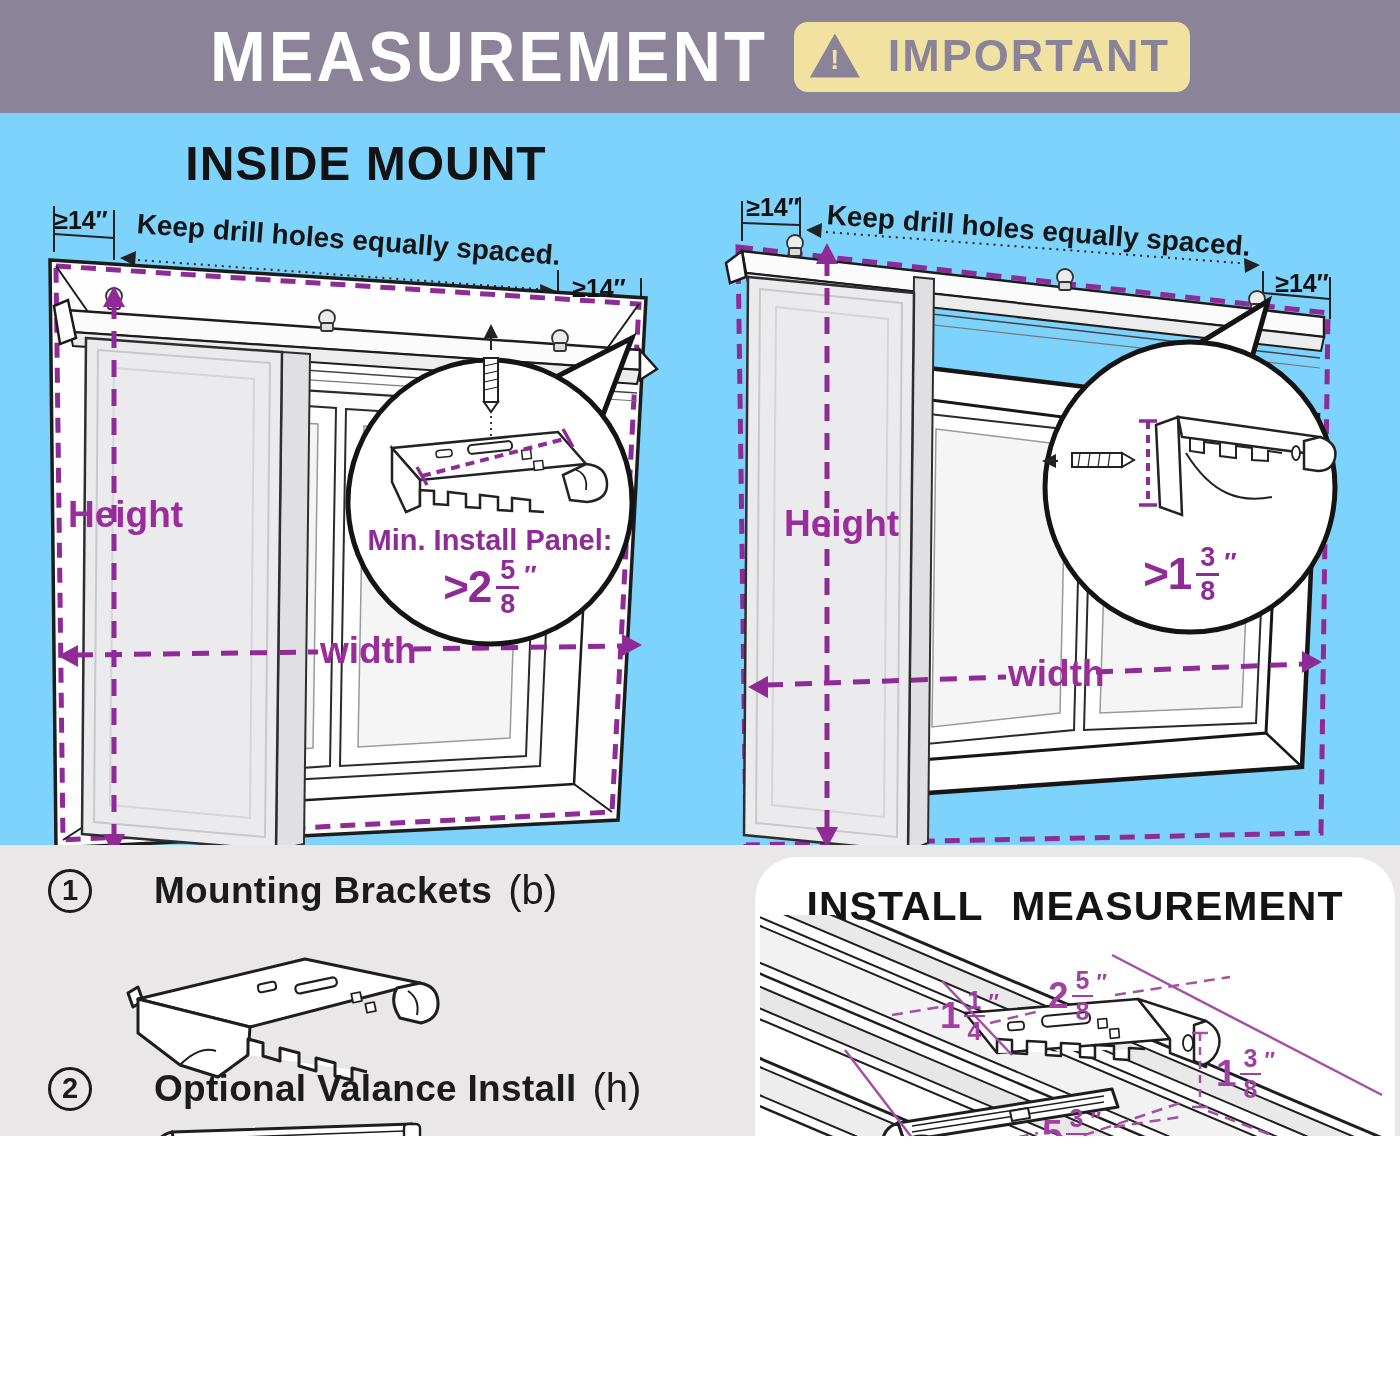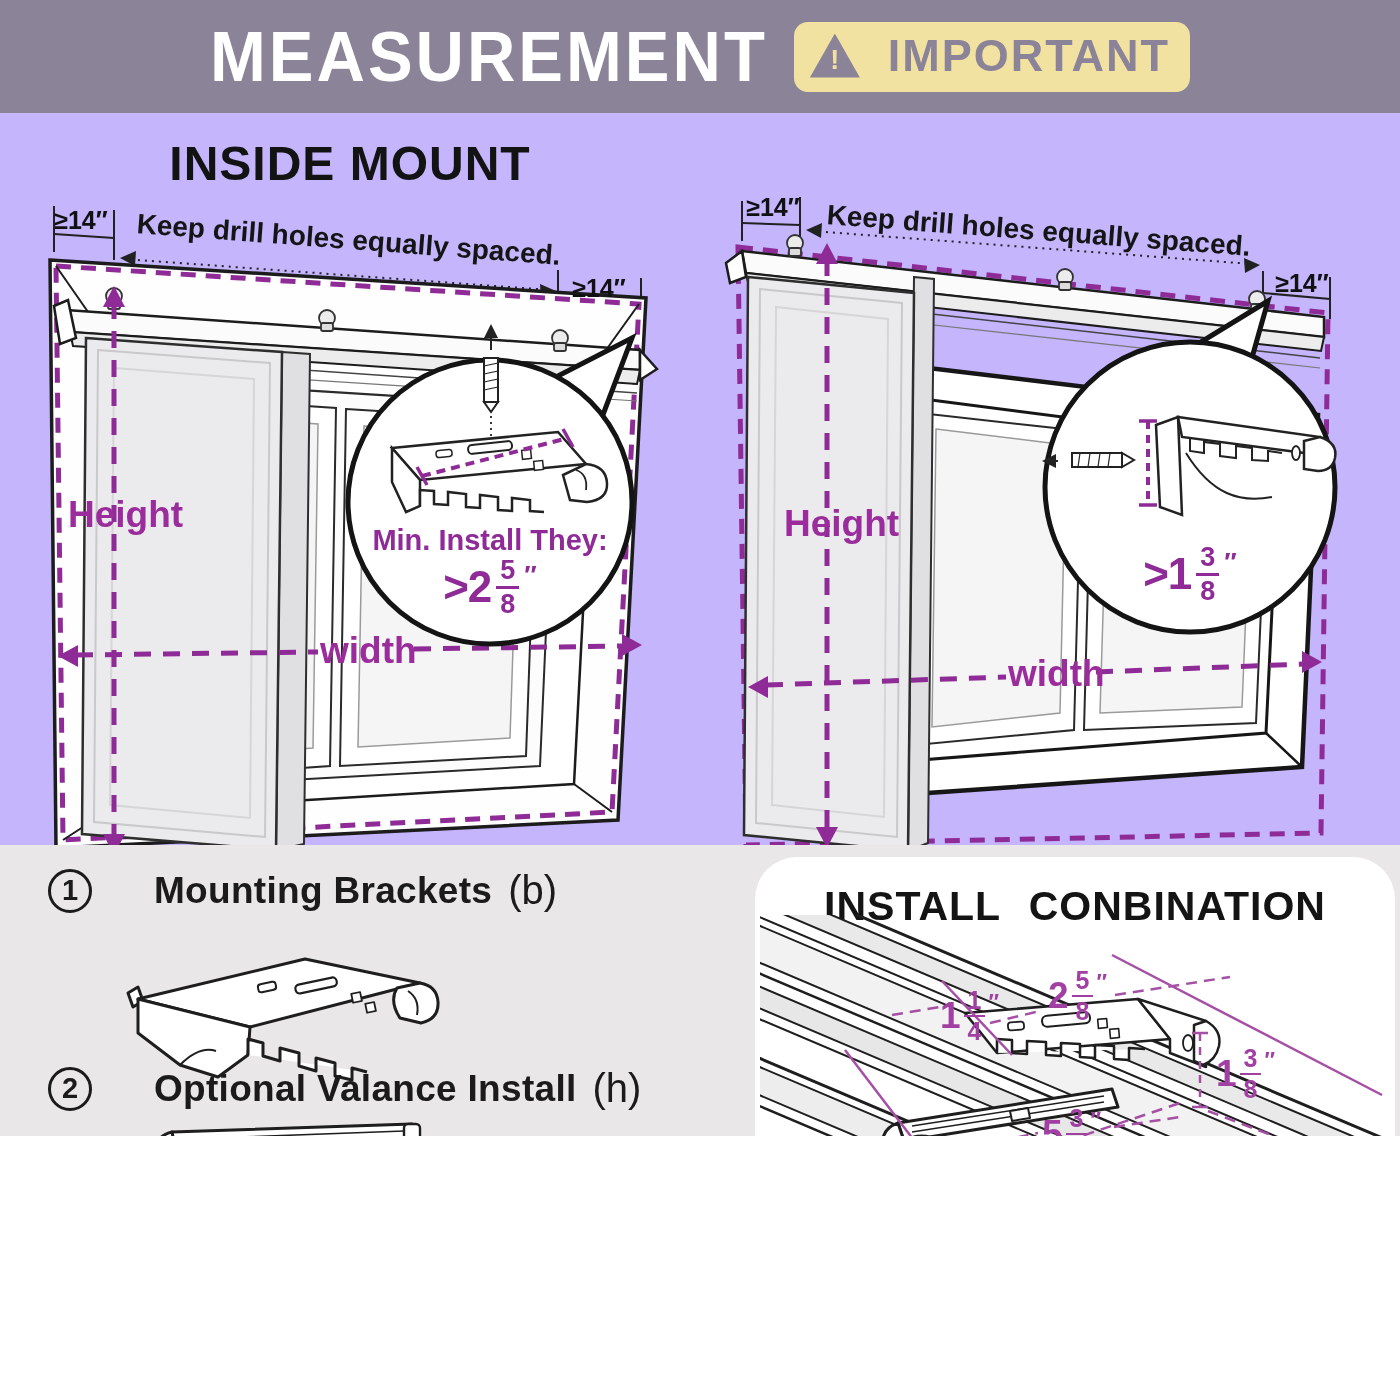--- a/index.html
+++ b/index.html
@@ -1,17 +1,17 @@
 <!DOCTYPE html>
 <html><head>
 <meta charset="utf-8">
 <style>
   * { margin:0; padding:0; box-sizing:border-box; }
   body { font-family:"Liberation Sans", sans-serif; background:#fff; }
-  .canvas { position:relative; width:1400px; height:1136px; background:#c4b5fd; overflow:hidden; }
+  .canvas { position:relative; width:1400px; height:1136px; background:#7dd3fc; overflow:hidden; }
 
   
   .header { position:absolute; left:0; top:0; width:1400px; height:113px;
             background:#8b8397; display:flex; align-items:center; justify-content:center; gap:26px; }
   .header h1 { color:#fff; font-size:67px; font-weight:800; letter-spacing:3px;
                transform:scaleY(1.04); white-space:nowrap; }
   .badge { background:#f2e2a2; border-radius:14px; padding:8px 20px 10px 16px;
            display:flex; align-items:center; gap:12px; }
   .badge .tri { position:relative; width:50px; height:44px; background:#8b8397;
                 clip-path:polygon(50% 0, 100% 100%, 0 100%); display:flex;
@@ -76,21 +76,21 @@
   <div class="header">
     <h1>MEASUREMENT</h1>
     <div class="badge">
       <div class="tri">
         <span>!</span>
       </div>
       <div class="blabel">IMPORTANT</div>
     </div>
   </div>
 
-  <div class="mount-title" style="left:60px; top:136px;">INSIDE MOUNT</div>
+  <div class="mount-title" style="left:76px; top:136px;">INSIDE MOUNT</div>
 
   <div class="fig" style="left:40px; top:200px; width:640px; height:670px;">
     <svg width="640" height="670" viewBox="0 0 640 670">
 
       <g stroke="#222" stroke-width="2" fill="none">
         <line x1="14" y1="6" x2="14" y2="52"></line>
         <line x1="74" y1="10" x2="74" y2="60"></line>
         <line x1="14" y1="34" x2="74" y2="38"></line>
         <line x1="518" y1="70" x2="518" y2="118"></line>
         <line x1="601" y1="78" x2="601" y2="124"></line>
@@ -189,21 +189,21 @@
         <line x1="377" y1="267" x2="387" y2="285" stroke-width="3.5"></line>
         <line x1="523" y1="229" x2="533" y2="247" stroke-width="3.5"></line>
       </g>
     </svg>
 
     <div class="olabel offset-label" style="left:6px; top:6px; width:70px;">≥14″</div>
     <div class="olabel drill-note" style="left:98px; top:8px;">Keep drill holes equally spaced.</div>
     <div class="olabel offset-label" style="left:514px; top:74px; width:90px;">≥14″</div>
     <div class="olabel dim-word" style="left:28px; top:294px; width:104px;">Height</div>
     <div class="olabel dim-word" style="left:280px; top:430px; width:94px;">width</div>
-    <div class="olabel callout-title" style="left:318px; top:324px; width:264px;">Min. Install They:</div>
+    <div class="olabel callout-title" style="left:318px; top:324px; width:264px;">Min. Install Panel:</div>
     <div class="olabel cv" style="left:318px; top:356px; width:264px;">
       <span class="pre">&gt;2</span>
       <span class="frac">
         <span class="num">5</span>
         <span class="den">8</span>
       </span>
       <span class="unit">″</span>
     </div>
   </div>
 
@@ -357,21 +357,21 @@
         <polygon points="150,44 162,42 166,66 154,68" stroke-width="2.2"></polygon>
         <polygon points="180,42 192,40 196,64 184,66" stroke-width="2.2"></polygon>
         <polygon points="56,44 140,40 60,96" stroke-width="2.2"></polygon>
         <path d="M52,22 C34,26 30,44 40,62 C52,84 64,98 60,116 C56,132 40,136 38,150 L38,156 L78,156 C82,142 72,132 78,116 C86,94 100,78 92,56 C86,40 70,38 56,44 Z"></path>
         <path d="M48,60 C58,78 68,92 64,110" fill="none" stroke-width="2"></path>
       </g>
     </svg>
   </div>
 
   <div class="install-panel">
-    <div class="install-title">INSTALL CONBINATION</div>
+    <div class="install-title">INSTALL MEASUREMENT</div>
   </div>
   <div class="fig" style="left:760px; top:915px; width:630px; height:365px;">
     <svg width="630" height="365" viewBox="0 0 630 365">
 
       <g transform="translate(50,-20) rotate(23)">
         <line x1="-70" y1="0" x2="700" y2="0" stroke="#1e1e1e" stroke-width="3"></line>
         <rect x="-70" y="10" width="770" height="18" fill="#e9e9e9" stroke="#1e1e1e" stroke-width="2"></rect>
         <line x1="-70" y1="40" x2="700" y2="40" stroke="#1e1e1e" stroke-width="2"></line>
         <rect x="-70" y="48" width="770" height="34" fill="#f2f2f2" stroke="#1e1e1e" stroke-width="2"></rect>
         <line x1="-70" y1="92" x2="700" y2="92" stroke="#1e1e1e" stroke-width="2.5"></line>

